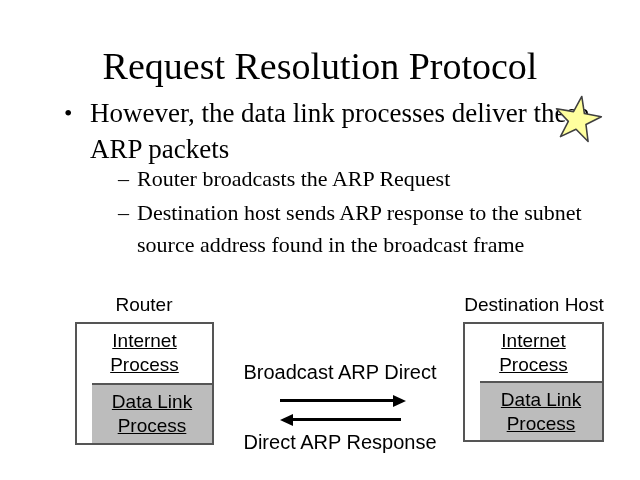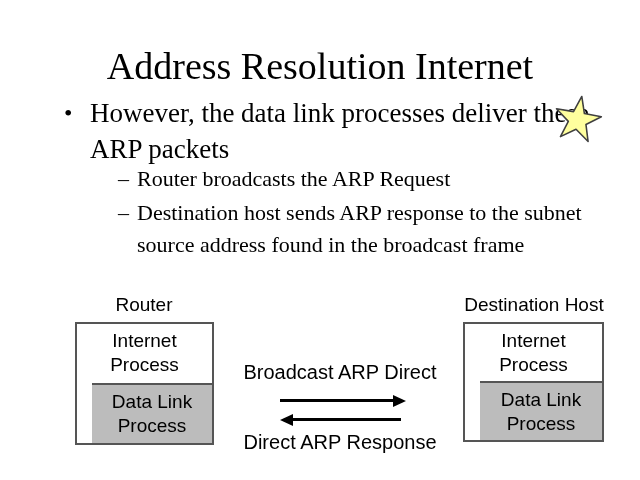--- a/index.html
+++ b/index.html
@@ -105,20 +105,21 @@
     text-align: center;
   }
   .router-box { left: 75px;  top: 322px; width: 139px; height: 123px; }
   .dest-box   { left: 463px; top: 322px; width: 141px; height: 120px; }
   .proc-half {
     flex: 1 1 0;
     display: flex;
     align-items: center;
     justify-content: center;
     padding: 0 2px;
+    text-decoration: underline;
   }
   .proc-top { background: #ffffff; }
   .proc-bottom {
     background: var(--gray-fill, #bcbcbc);
     border-top: 2px solid var(--box-border, #555555);
     margin-left: 15px;
   }
 
   .arrow-caption {
     position: absolute;
@@ -157,21 +158,21 @@
     border-right: 13px solid var(--arrow, #000000);
   }
   .arrow-request  { left: 280px; top: 394px; width: 126px; }
   .arrow-response { left: 280px; top: 413px; width: 121px; }
 </style>
 </head>
 <body>
 
 <div class="slide">
 
-  <h1 class="title">Address Resolution Internet</h1>
+  <h1 class="title">Request Resolution Protocol</h1>
 
   <div class="bullet-row">
     <span class="marker">•</span>
     <div class="btext">However, the data link processes deliver these ARP packets</div>
   </div>
 
   <span class="star">
     <svg width="54" height="52" viewBox="0 0 50 50" aria-hidden="true">
       <polygon points="25,4 30.3,19.7 46.9,19.9 33.6,29.8 38.5,45.6 25,36 11.5,45.6 16.4,29.8 3.1,19.9 19.7,19.7"></polygon>
     </svg>

